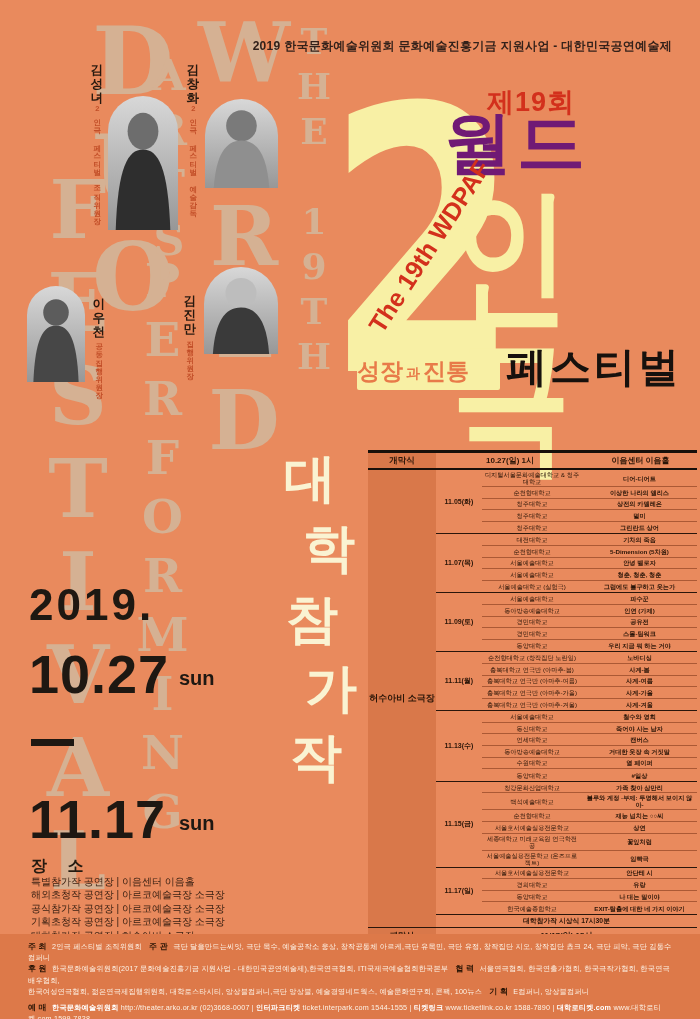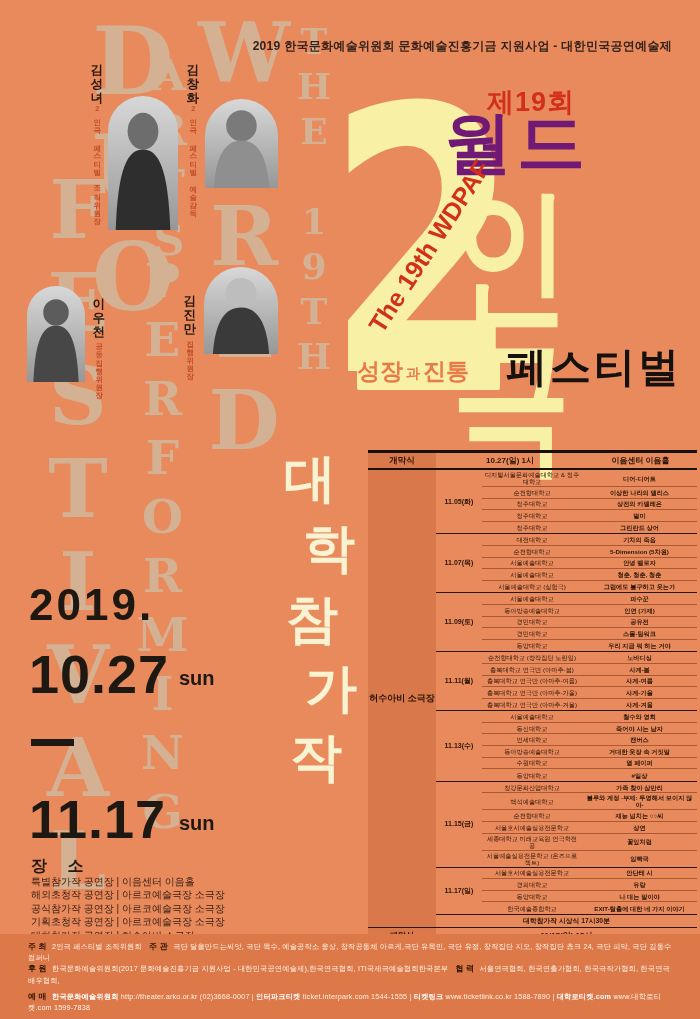--- a/index.html
+++ b/index.html
@@ -388,17 +388,18 @@
     <div class="t-close">
       <div class="c-venue">폐막식</div>
       <div class="c-rest">11/17(일) 15시</div>
     </div>
   </div>
 
   <div class="footer">
     <div>
         <div class="f-line"><span class="label">주 최</span> <span class="text">2인극 페스티벌 조직위원회</span> <span class="label">주 관</span> <span class="text">극단 달을만드는씨앗, 극단 목수, 예술공작소 웅상, 창작공동체 아르케,극단 유목민, 극단 유정, 창작집단 지오, 창작집단 쵸크 24, 극단 피악, 극단 김동수 컴퍼니</span> </div>
         <div class="f-line"><span class="label">후 원</span> <span class="text">한국문화예술위원회(2017 문화예술진흥기금 지원사업 - 대한민국공연예술제),한국연극협회, ITI국제극예술협회한국본부</span> <span class="label">협 력</span> <span class="text">서울연극협회, 한국연출가협회, 한국극작가협회, 한국연극배우협회,</span> </div>
+        <div class="f-line"><span class="text">한국여성연극협회, 젊은연극제집행위원회, 대학로스타시티, 앙상블컴퍼니,극단 앙상블, 예술경영네트웍스, 예술문화연구회, 콘팩, 100뉴스</span> <span class="label">기 획</span> <span class="text">E컴퍼니, 앙상블컴퍼니</span> </div>
         <div class="f-line f-book"><span class="label">예 매</span> <span class="logo">한국문화예술위원회</span> <span class="text">http://theater.arko.or.kr (02)3668-0007 |</span> <span class="logo">인터파크티켓</span> <span class="text">ticket.interpark.com 1544-1555 |</span> <span class="logo">티켓링크</span> <span class="text">www.ticketlink.co.kr 1588-7890 |</span> <span class="logo">대학로티켓.com</span> <span class="text">www.대학로티켓.com 1599-7838</span> </div>
       </div>
   </div>
 
 </div>
 
 </body></html>

